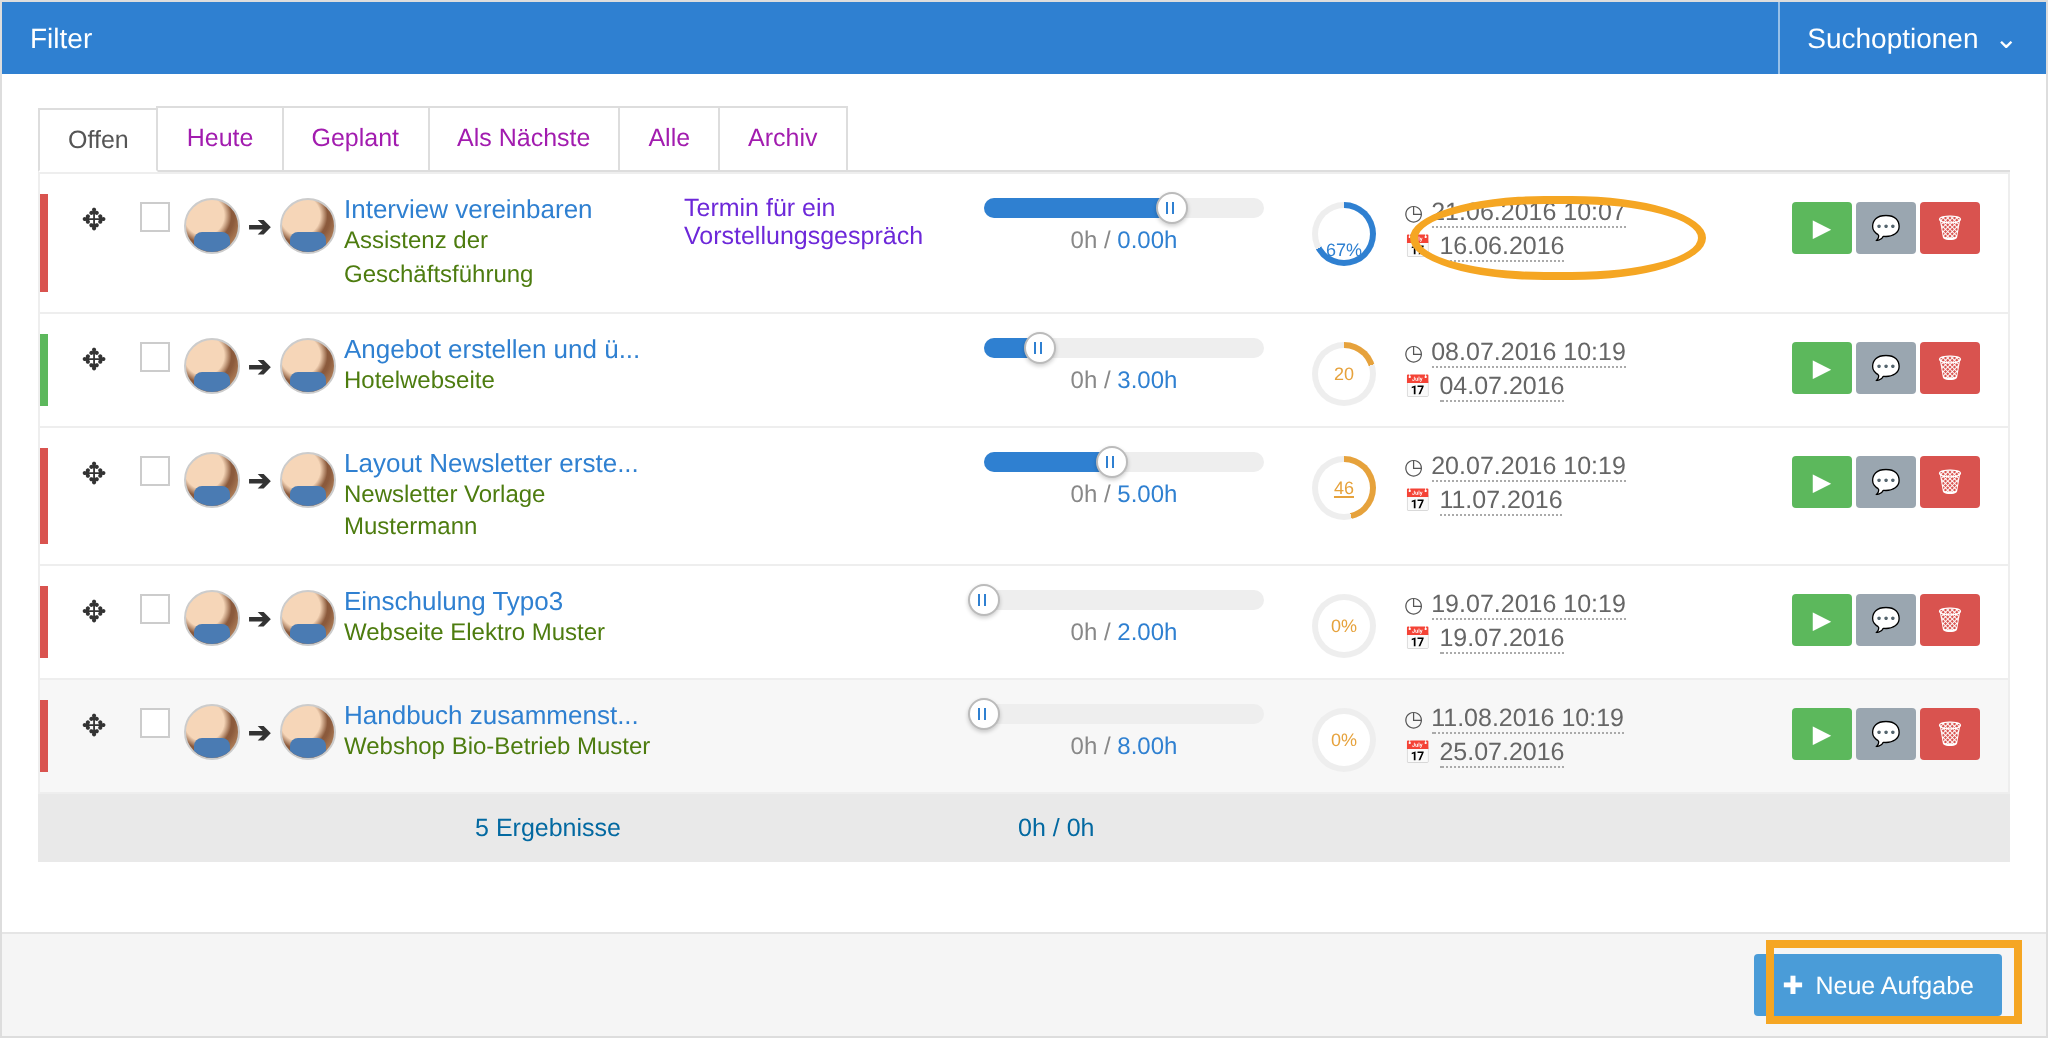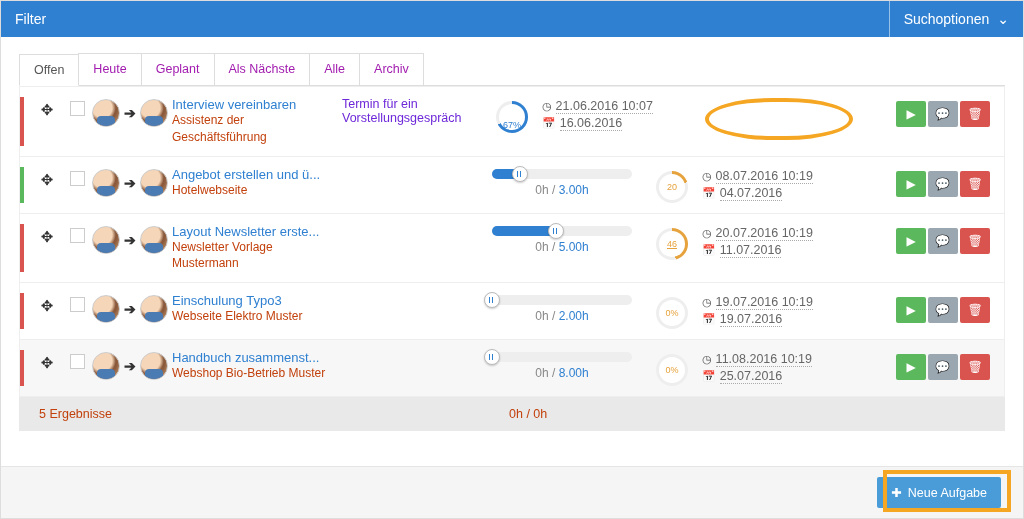--- a/index.html
+++ b/index.html
@@ -29,21 +29,21 @@
 .col-check { width: 30px; display: flex; justify-content: center; padding-top: 4px; }
 .checkbox { width: 15px; height: 15px; border: 1px solid #ccc; background: #fff; }
 
 .col-avatars { width: 80px; display: flex; align-items: center; gap: 4px; padding-top: 2px; }
 .avatar { width: 28px; height: 28px; border-radius: 50%; background: radial-gradient(circle at 35% 30%, #f6d6b8 0%, #f6d6b8 40%, #8b5a3c 55%, #8b5a3c 60%, #d9a97a 100%); border: 1px solid #ccc; position: relative; overflow: hidden; }
 .avatar::after { content:""; position:absolute; bottom:-4px; left:4px; right:4px; height:14px; background:#4a7bb3; border-radius:4px 4px 0 0; }
 .arrow { font-size: 14px; color: #333; font-weight: bold; }
 
 .col-title { width: 170px; padding-right: 8px; }
 .ttl { color: #2f80d1; font-size: 13px; white-space: nowrap; overflow: hidden; text-overflow: ellipsis; }
-.subt { color: #c2410c; font-size: 12px; line-height: 1.4; }
+.subt { color: #4d7c0f; font-size: 12px; line-height: 1.4; }
 
 .col-desc { width: 140px; color: #6d28d9; font-size: 12.5px; padding-right: 8px; }
 
 .col-prog { width: 160px; text-align: center; padding-top: 2px; }
 .slider { position: relative; height: 10px; background: #eee; border-radius: 5px; width: 140px; margin: 0 auto 4px; }
 .slider .fill { position: absolute; left: 0; top: 0; bottom: 0; background: #2f80d1; border-radius: 5px; }
 .slider .knob { position: absolute; top: -3px; width: 16px; height: 16px; background: #fff; border: 1px solid #bbb; border-radius: 50%; transform: translateX(-50%); box-shadow: 0 1px 2px rgba(0,0,0,0.2); }
 .slider .knob .bars { position:absolute; left:4px; right:4px; top:4px; bottom:4px; background: repeating-linear-gradient(90deg,#2f80d1 0 1px,transparent 1px 3px); }
 .hours { font-size: 12px; color: #888; }
 .hours .est { color: #2f80d1; }
@@ -56,21 +56,21 @@
 .col-dates .line { display: flex; align-items: center; gap: 4px; margin-bottom: 2px; }
 .col-dates .dotted { border-bottom: 1px dotted #aaa; display: inline-block; }
 .col-dates .cal-ico, .col-dates .clock-ico { font-size: 11px; color: #555; }
 
 .col-actions { flex: 1; display: flex; justify-content: flex-end; gap: 2px; padding-top: 4px; padding-right: 6px; }
 .btn-sq { width: 30px; height: 26px; display: flex; align-items: center; justify-content: center; color: #fff; border-radius: 2px; font-size: 12px; cursor: pointer; }
 .btn-green { background: #5cb85c; }
 .btn-gray { background: #9aa6b0; }
 .btn-red { background: #d9534f; }
 
-.footer-sum { background: #e9e9e9; display: flex; padding: 10px 20px; font-size: 12.5px; color: #c2410c; }
+.footer-sum { background: #e9e9e9; display: flex; padding: 10px 20px; font-size: 12.5px; color: #0369a1; text-align: center; }
 .footer-sum .res { flex: 0 0 470px; }
 
 .bottom-bar { position: absolute; left: 0; right: 0; bottom: 0; height: 52px; background: #f5f5f5; border-top: 1px solid #e5e5e5; display: flex; justify-content: flex-end; align-items: center; padding-right: 22px; }
 .new-task { background: #4a9cd8; color: #fff; padding: 8px 14px; border-radius: 2px; font-size: 12.5px; cursor: pointer; display: flex; align-items: center; gap: 6px; }
 
 .hl-circle { position: absolute; border: 4px solid #f5a623; border-radius: 50%/55%; pointer-events: none; }
 .hl-dates { width: 148px; height: 42px; top: 97px; left: 704px; }
 .hl-rect { position: absolute; border: 4px solid #f5a623; pointer-events: none; }
 .hl-btn { right: 12px; bottom: 6px; width: 128px; height: 42px; }
 
@@ -109,20 +109,29 @@
           <div class="col-avatars">
             <div class="avatar"></div>
             <span class="arrow">➔</span>
             <div class="avatar"></div>
           </div>
           <div class="col-title">
             <div class="ttl">Interview vereinbaren</div>
             <div class="subt">Assistenz der Geschäftsführung</div>
           </div>
           <div class="col-desc">Termin für ein Vorstellungsgespräch</div>
+          <div class="col-prog">
+            <div class="slider">
+              <div class="fill" style="width:67%"></div>
+              <div class="knob" style="left:67%">
+                <div class="bars"></div>
+              </div>
+            </div>
+            <div class="hours">0h / <span class="est">0.00h</span></div>
+          </div>
           <div class="col-pct">
             <div class="ring" style="background:conic-gradient(#2f80d1 0deg 241deg,#eee 241deg 360deg);">
               <div style="position:absolute;inset:3px;background:#fff;border-radius:50%;"></div>
               <span style="position:relative;color:#2f80d1;margin-top:16px;">67%</span>
             </div>
           </div>
           <div class="col-dates">
             <div class="line">
               <span class="clock-ico">◷</span> 
               <span class="dotted">21.06.2016 10:07</span>

